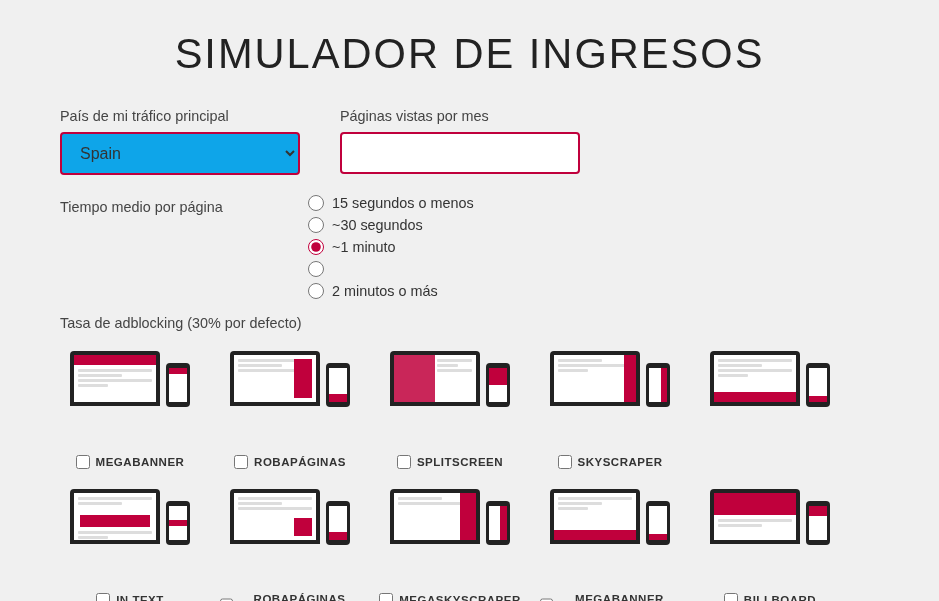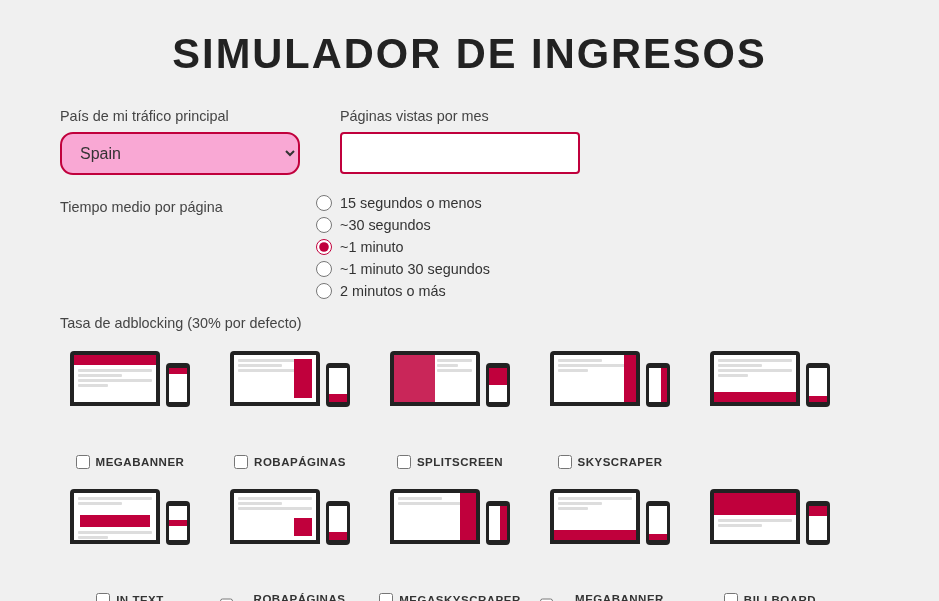--- a/index.html
+++ b/index.html
@@ -10,21 +10,21 @@
       min-height: 601px;
       width: 939px;
     }
     .page {
       max-width: 939px;
       padding: 30px 60px 30px 60px;
     }
     h1 {
       text-align: center;
       font-size: 2.6rem;
-      font-weight: 700;
+      font-weight: 400;
       letter-spacing: 2px;
       color: #222;
       margin-bottom: 30px;
     }
     .form-row {
       display: flex;
       gap: 40px;
       margin-bottom: 20px;
       align-items: flex-start;
     }
@@ -34,38 +34,38 @@
       gap: 8px;
     }
     .form-group label {
       font-size: 0.9rem;
       color: #444;
     }
     .form-group select {
       width: 240px;
       padding: 10px 14px;
       border: 2px solid #c0003c;
-      border-radius: 13px;
+      border-radius: 4px;
       font-size: 1rem;
-      background: #f9a8d4;
+      background: #0ea5e9;
       appearance: auto;
       color: #333;
     }
     .form-group input[type="text"] {
       width: 240px;
       padding: 10px 14px;
       border: 2px solid #c0003c;
       border-radius: 4px;
       font-size: 1rem;
       background: white;
       color: #333;
     }
     .radio-group-row {
       display: flex;
-      gap: 36px;
+      gap: 28px;
       margin-bottom: 16px;
       align-items: flex-start;
     }
     .radio-label-col {
       display: flex;
       align-items: flex-start;
       padding-top: 4px;
       font-size: 0.9rem;
       color: #444;
       min-width: 220px;
@@ -231,21 +231,20 @@
       <label>
         <input type="radio" name="time" value="30s" style="">
         <span>~30 segundos</span>
       </label>
       <label>
         <input type="radio" name="time" value="1m" checked="" style="">
         <span>~1 minuto</span>
       </label>
       <label>
         <input type="radio" name="time" value="1m30s" style="">
-        <span>~1 minuto 30 segundos</span>
       </label>
       <label>
         <input type="radio" name="time" value="2m" style="">
         <span>2 minutos o más</span>
       </label>
     </div>
   </div>
 
   <div class="adblock-row">
     <span>Tasa de adblocking (30% por defecto)</span>

